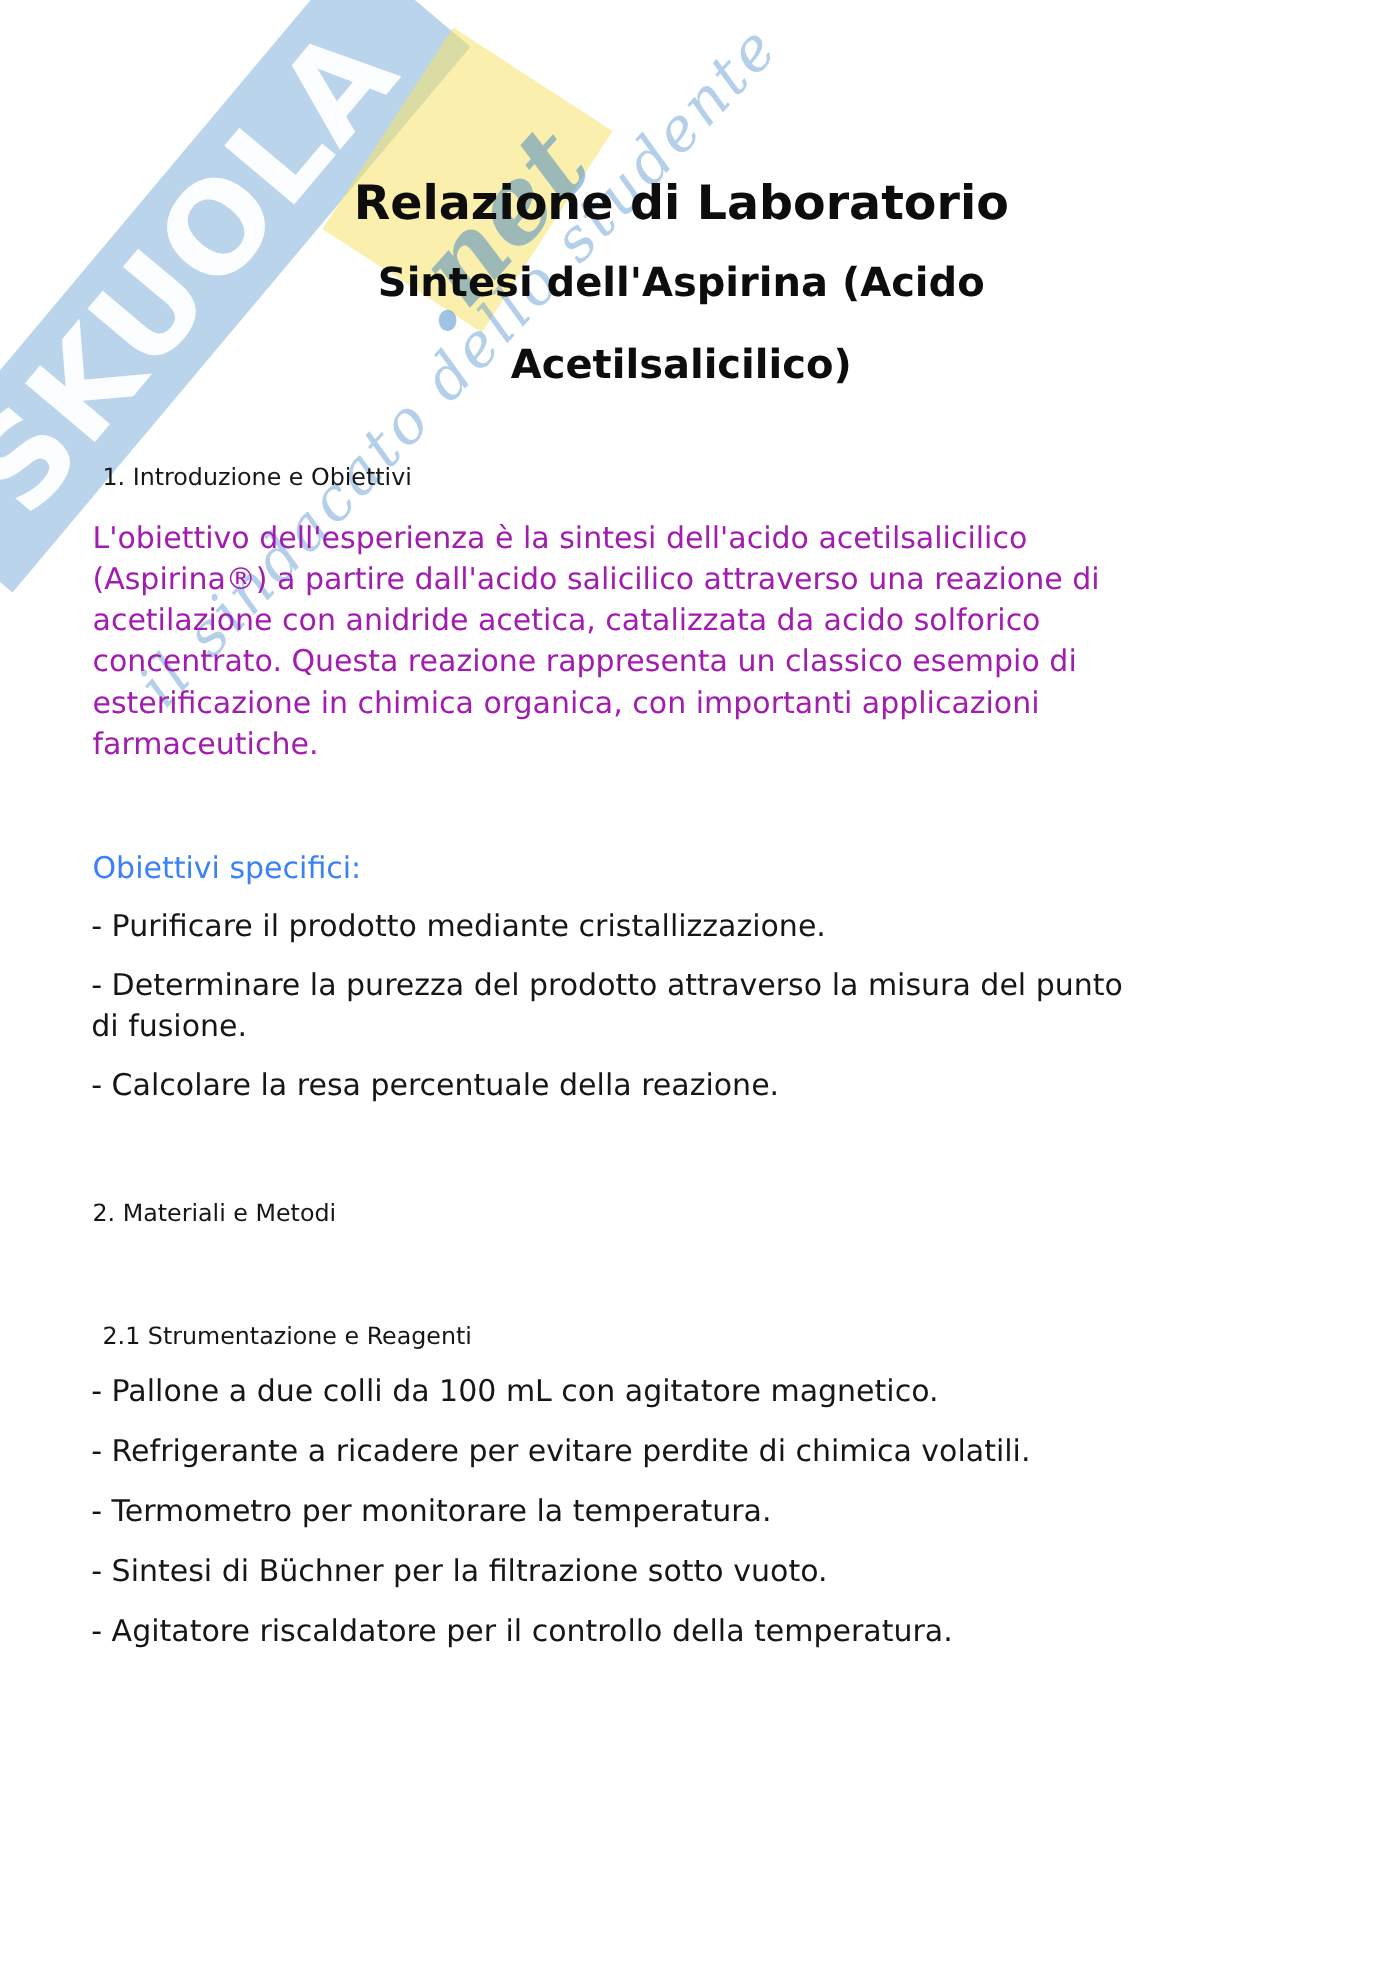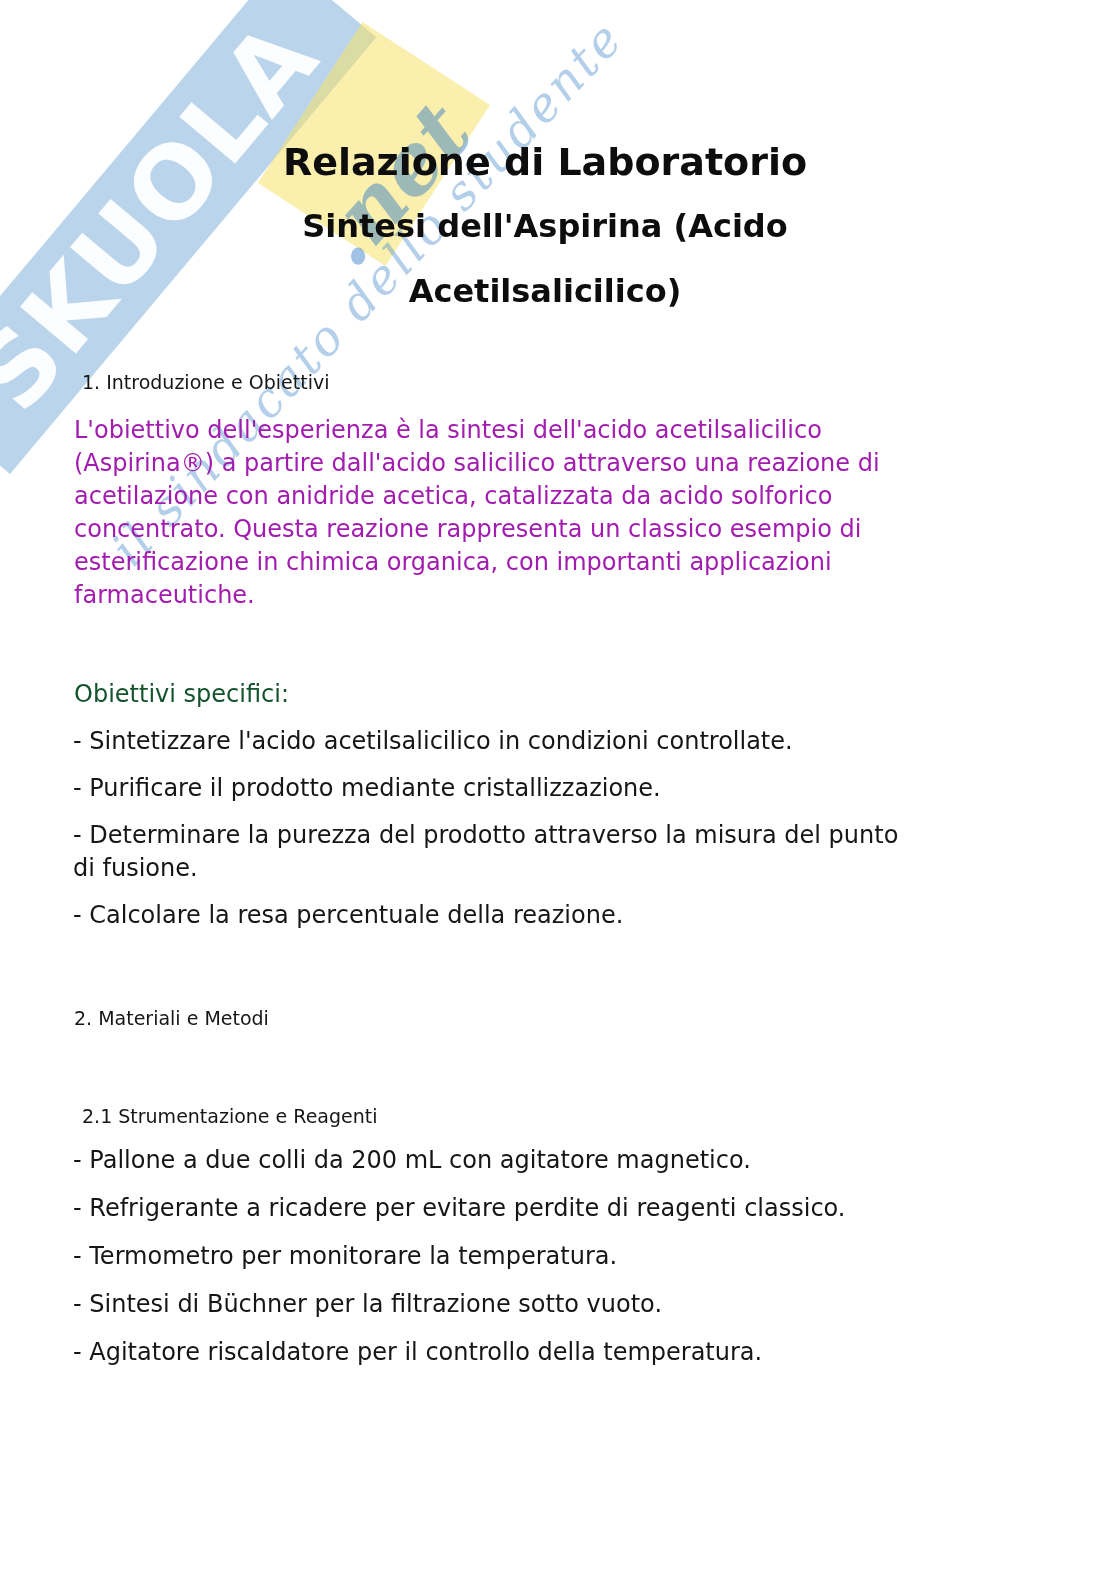--- a/index.html
+++ b/index.html
@@ -68,21 +68,21 @@
   }
   .h-intro{margin-top:42px;padding-left:12px;}
   .h-materials{margin-top:70px;padding-left:4px;}
   .h-sub{margin-top:65px;padding-left:12px;}
   .para{
     margin:15px 0 0 0;padding-left:4px;
     font-size:24px;line-height:33px;
     white-space:pre-line;color:#a21caf;
   }
   .label{
-    margin:0;font-size:24px;line-height:33px;color:#14532d;
+    margin:0;font-size:24px;line-height:33px;color:#3b82f6;
   }
   .obj-label{margin-top:66px;padding-left:4px;}
   .instr-label{margin-top:10px;padding-left:12px;}
   ul.plain{
     list-style:none;margin:0;padding:0;
   }
   ul.plain li{
     font-size:24px;line-height:33px;color:#161616;
     padding-left:3px;
     white-space:pre-line;
@@ -116,34 +116,33 @@
     <p class="para">L'obiettivo dell'esperienza è la sintesi dell'acido acetilsalicilico
 (Aspirina®) a partire dall'acido salicilico attraverso una reazione di
 acetilazione con anidride acetica, catalizzata da acido solforico
 concentrato. Questa reazione rappresenta un classico esempio di
 esterificazione in chimica organica, con importanti applicazioni
 farmaceutiche.</p>
 
     <p class="label obj-label">Obiettivi specifici:</p>
 
     <ul class="plain objectives">
-      <li>- Sintetizzare l'acido acetilsalicilico in condizioni controllate.</li>
       <li>- Purificare il prodotto mediante cristallizzazione.</li>
       <li>- Determinare la purezza del prodotto attraverso la misura del punto
 di fusione.</li>
       <li>- Calcolare la resa percentuale della reazione.</li>
     </ul>
 
     <h3 class="sec-heading h-materials">2. Materiali e Metodi</h3>
 
     <h3 class="sec-heading h-sub">2.1 Strumentazione e Reagenti</h3>
 
 
     <ul class="plain instruments">
-      <li>- Pallone a due colli da 200 mL con agitatore magnetico.</li>
-      <li>- Refrigerante a ricadere per evitare perdite di reagenti classico.</li>
+      <li>- Pallone a due colli da 100 mL con agitatore magnetico.</li>
+      <li>- Refrigerante a ricadere per evitare perdite di chimica volatili.</li>
       <li>- Termometro per monitorare la temperatura.</li>
       <li>- Sintesi di Büchner per la filtrazione sotto vuoto.</li>
       <li>- Agitatore riscaldatore per il controllo della temperatura.</li>
     </ul>
 
   </div>
 </div>
 
 </body></html>

